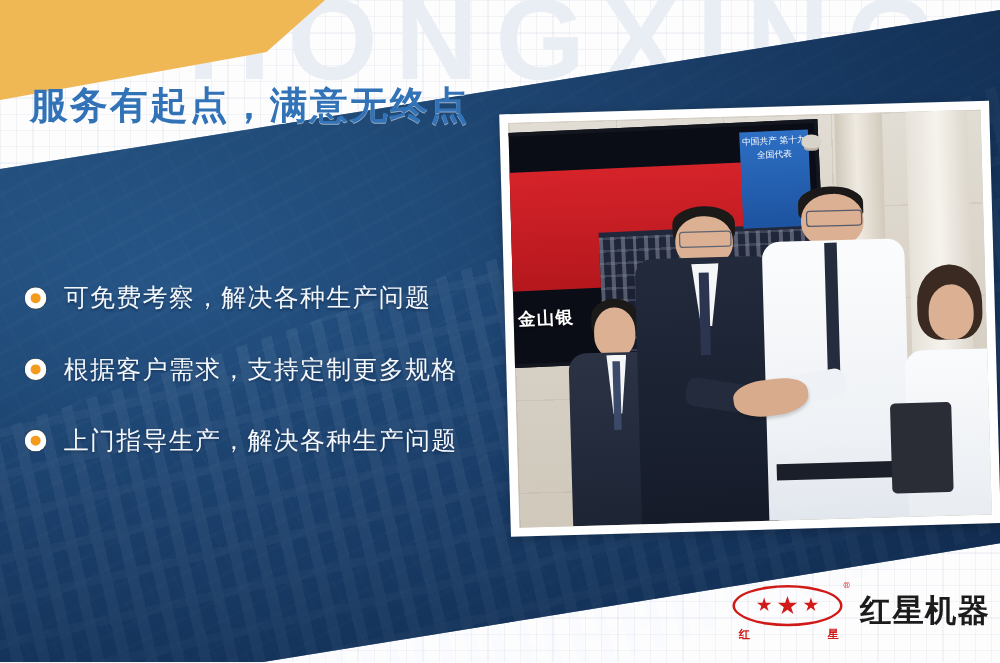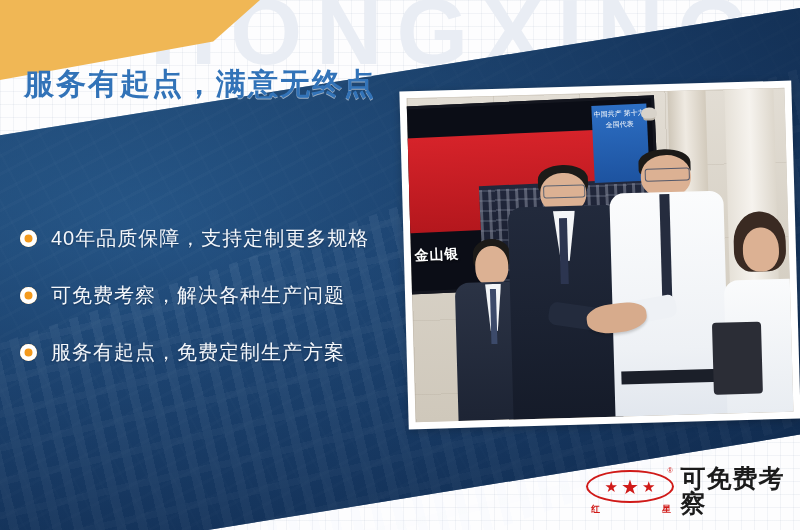--- a/index.html
+++ b/index.html
@@ -417,29 +417,29 @@
   <div class="blue-texture"></div>
   <div class="blue-blocks"></div>
   <div class="blue-vignette"></div>
 
   <div class="flag"></div>
   <div class="headline">服务有起点，满意无终点</div>
 
   <div class="bullets">
     <div class="bullet-row">
       <span class="bullet-dot"></span>
-      <span class="bullet-text">40年品质保障，支持定制更多规格</span>
-    </div>
-    <div class="bullet-row">
-      <span class="bullet-dot"></span>
       <span class="bullet-text">可免费考察，解决各种生产问题</span>
     </div>
     <div class="bullet-row">
       <span class="bullet-dot"></span>
-      <span class="bullet-text">服务有起点，免费定制生产方案</span>
+      <span class="bullet-text">根据客户需求，支持定制更多规格</span>
+    </div>
+    <div class="bullet-row">
+      <span class="bullet-dot"></span>
+      <span class="bullet-text">上门指导生产，解决各种生产问题</span>
     </div>
   </div>
 
   <div class="photo-card">
     <div class="photo">
       <div class="ph-wall"></div>
       <div class="ph-wall-tiles"></div>
       <div class="ph-pillar"></div>
       <div class="ph-pillar2"></div>
 
@@ -503,17 +503,17 @@
         <span class="big">★</span>
         <span>★</span>
       </span>
       <span class="logo-reg">®</span>
       <span class="logo-sub">
         <span>红</span>
         <span>星</span>
       </span>
     </div>
     <div class="logo-words">
-      <div class="logo-cn">可免费考察</div>
+      <div class="logo-cn">红星机器</div>
     </div>
   </div>
 
 </div>
 
 </body></html>

